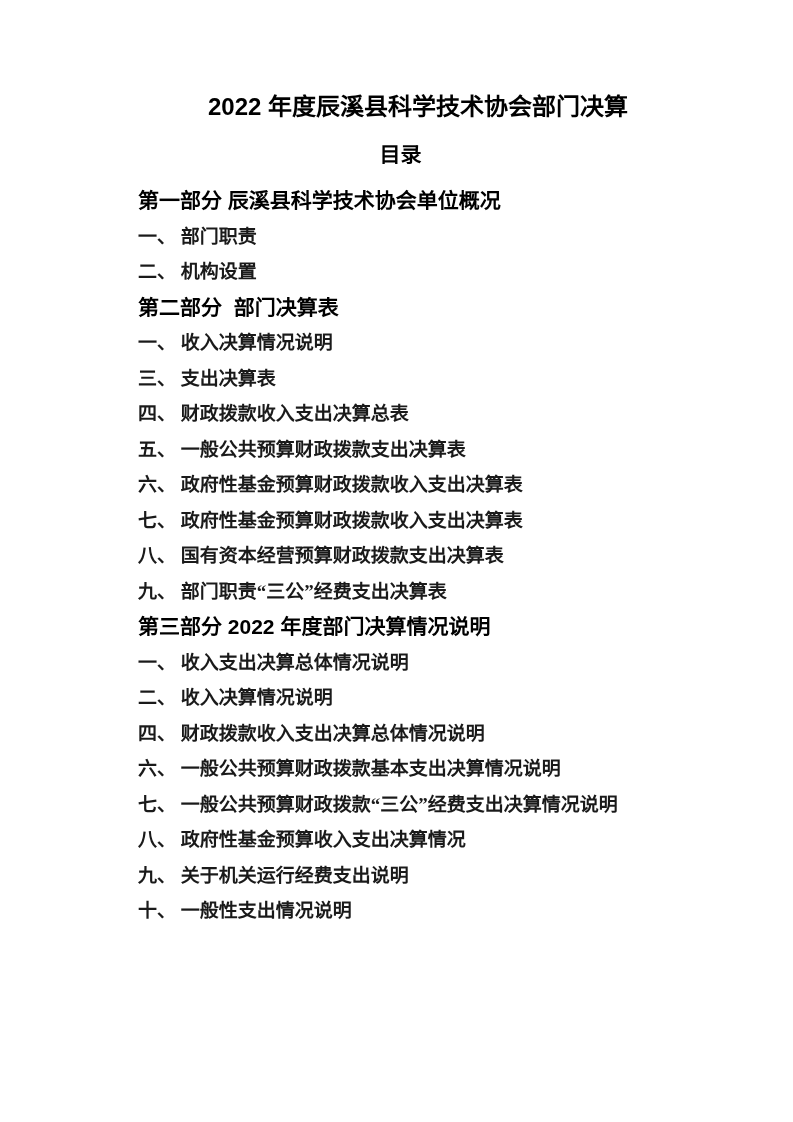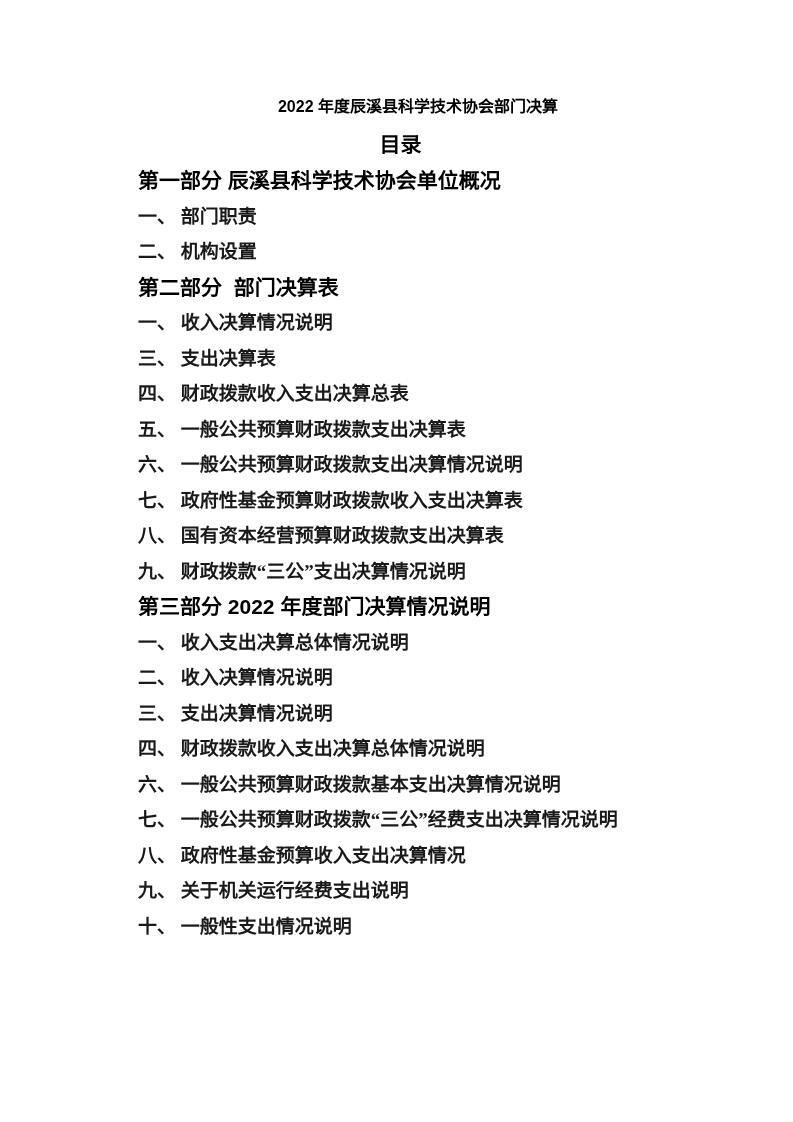--- a/index.html
+++ b/index.html
@@ -15,28 +15,28 @@
     background: #ffffff;
     box-sizing: border-box;
     padding-top: 88px;
     overflow: hidden;
   }
   .doc-title {
     margin: 0;
     text-align: center;
     font-family: "Liberation Sans", "DejaVu Sans", sans-serif;
     font-weight: bold;
-    font-size: 16px;
+    font-size: 24px;
     line-height: 38px;
     color: #000000;
     white-space: pre-wrap;
     padding-left: 43px;
   }
   .toc-heading {
-    margin: 0;
+    margin: 10px;
     text-align: center;
     font-family: "Liberation Sans", "DejaVu Sans", sans-serif;
     font-weight: bold;
     font-size: 21px;
     line-height: 37px;
     color: #000000;
     padding-left: 8px;
   }
   .toc {
     padding-left: 138px;
@@ -69,28 +69,27 @@
   <h2 class="toc-heading">目录</h2>
   <div class="toc">
       <p class="sec-heading">第一部分 辰溪县科学技术协会单位概况</p>
       <p class="toc-item">一、 部门职责</p>
       <p class="toc-item">二、 机构设置</p>
       <p class="sec-heading">第二部分  部门决算表</p>
       <p class="toc-item">一、 收入决算情况说明</p>
       <p class="toc-item">三、 支出决算表</p>
       <p class="toc-item">四、 财政拨款收入支出决算总表</p>
       <p class="toc-item">五、 一般公共预算财政拨款支出决算表</p>
-      <p class="toc-item">六、 一般公共预算财政拨款支出决算情况说明</p>
+      <p class="toc-item">六、 政府性基金预算财政拨款收入支出决算表</p>
       <p class="toc-item">七、 政府性基金预算财政拨款收入支出决算表</p>
       <p class="toc-item">八、 国有资本经营预算财政拨款支出决算表</p>
-      <p class="toc-item">九、 财政拨款“三公”支出决算情况说明</p>
+      <p class="toc-item">九、 部门职责“三公”经费支出决算表</p>
       <p class="sec-heading">第三部分 2022 年度部门决算情况说明</p>
       <p class="toc-item">一、 收入支出决算总体情况说明</p>
       <p class="toc-item">二、 收入决算情况说明</p>
-      <p class="toc-item">三、 支出决算情况说明</p>
       <p class="toc-item">四、 财政拨款收入支出决算总体情况说明</p>
       <p class="toc-item">六、 一般公共预算财政拨款基本支出决算情况说明</p>
       <p class="toc-item">七、 一般公共预算财政拨款“三公”经费支出决算情况说明</p>
       <p class="toc-item">八、 政府性基金预算收入支出决算情况</p>
       <p class="toc-item">九、 关于机关运行经费支出说明</p>
       <p class="toc-item">十、 一般性支出情况说明</p>
     </div>
 </div>
 
 </body></html>

